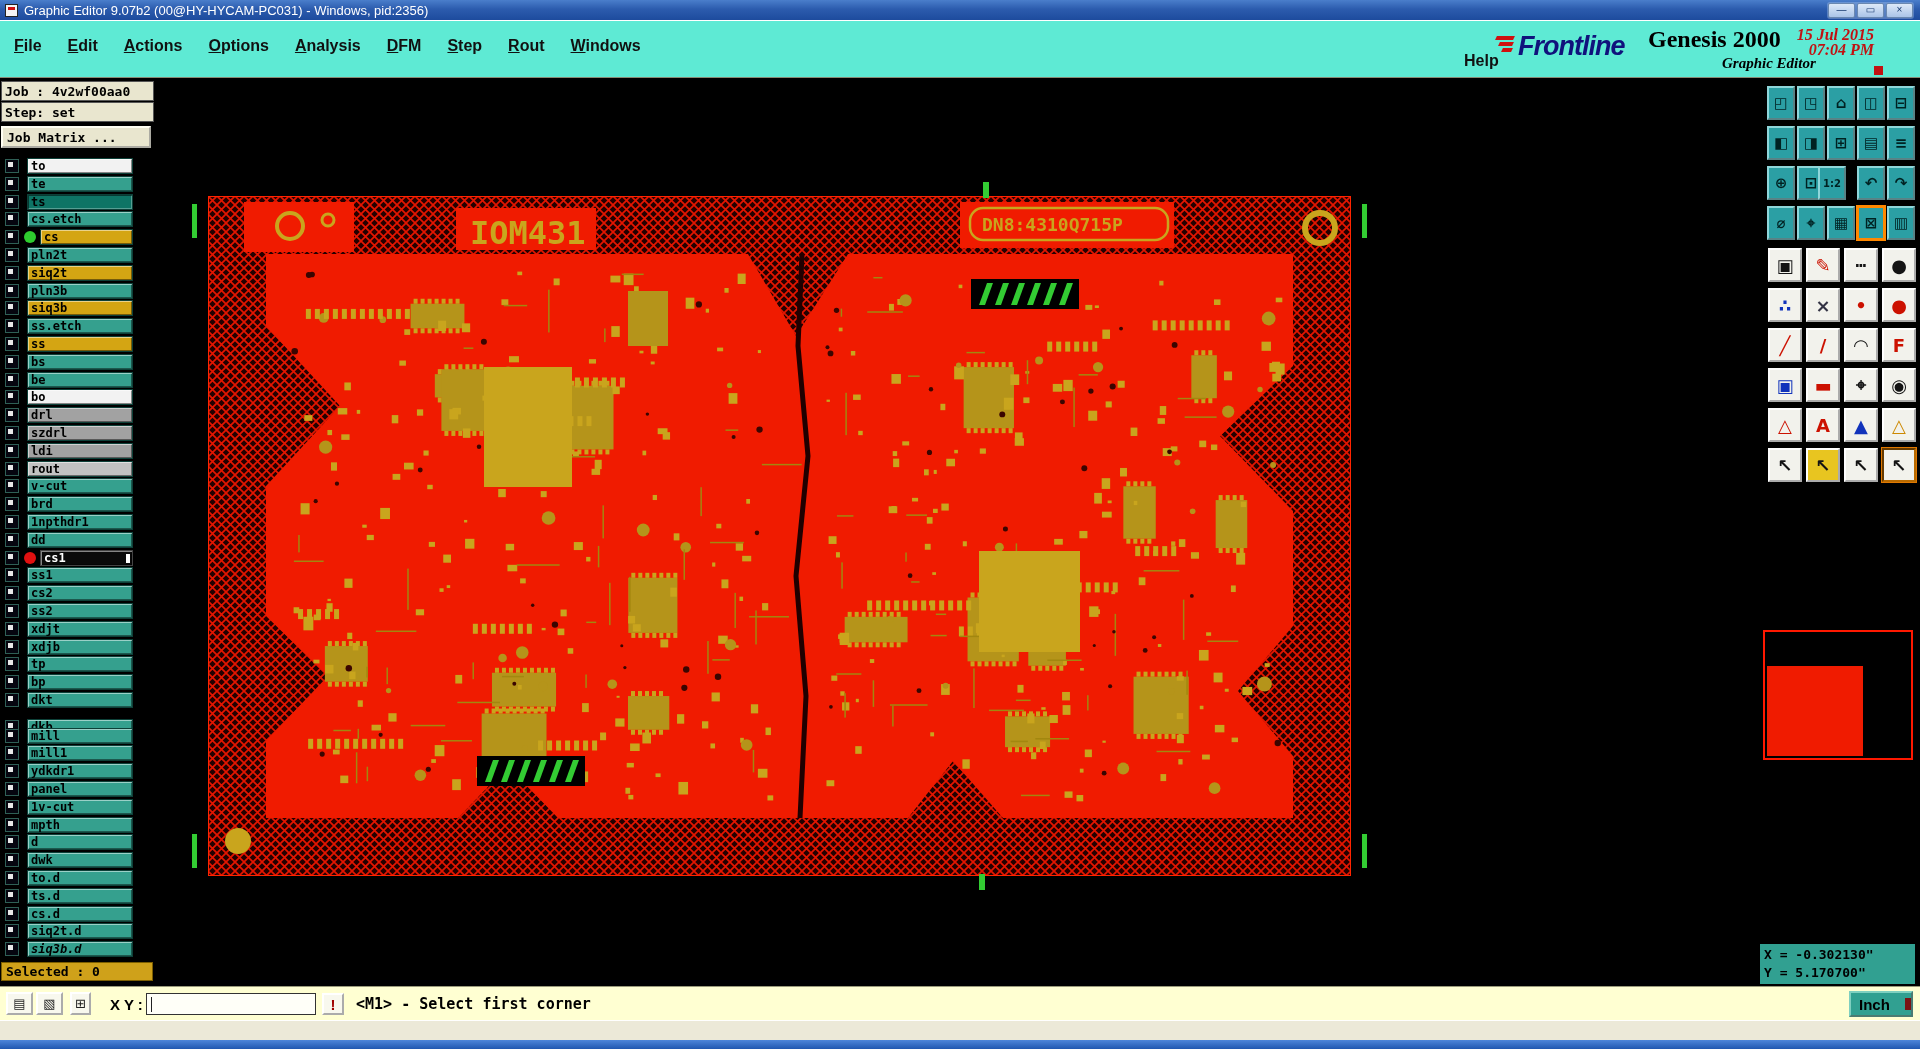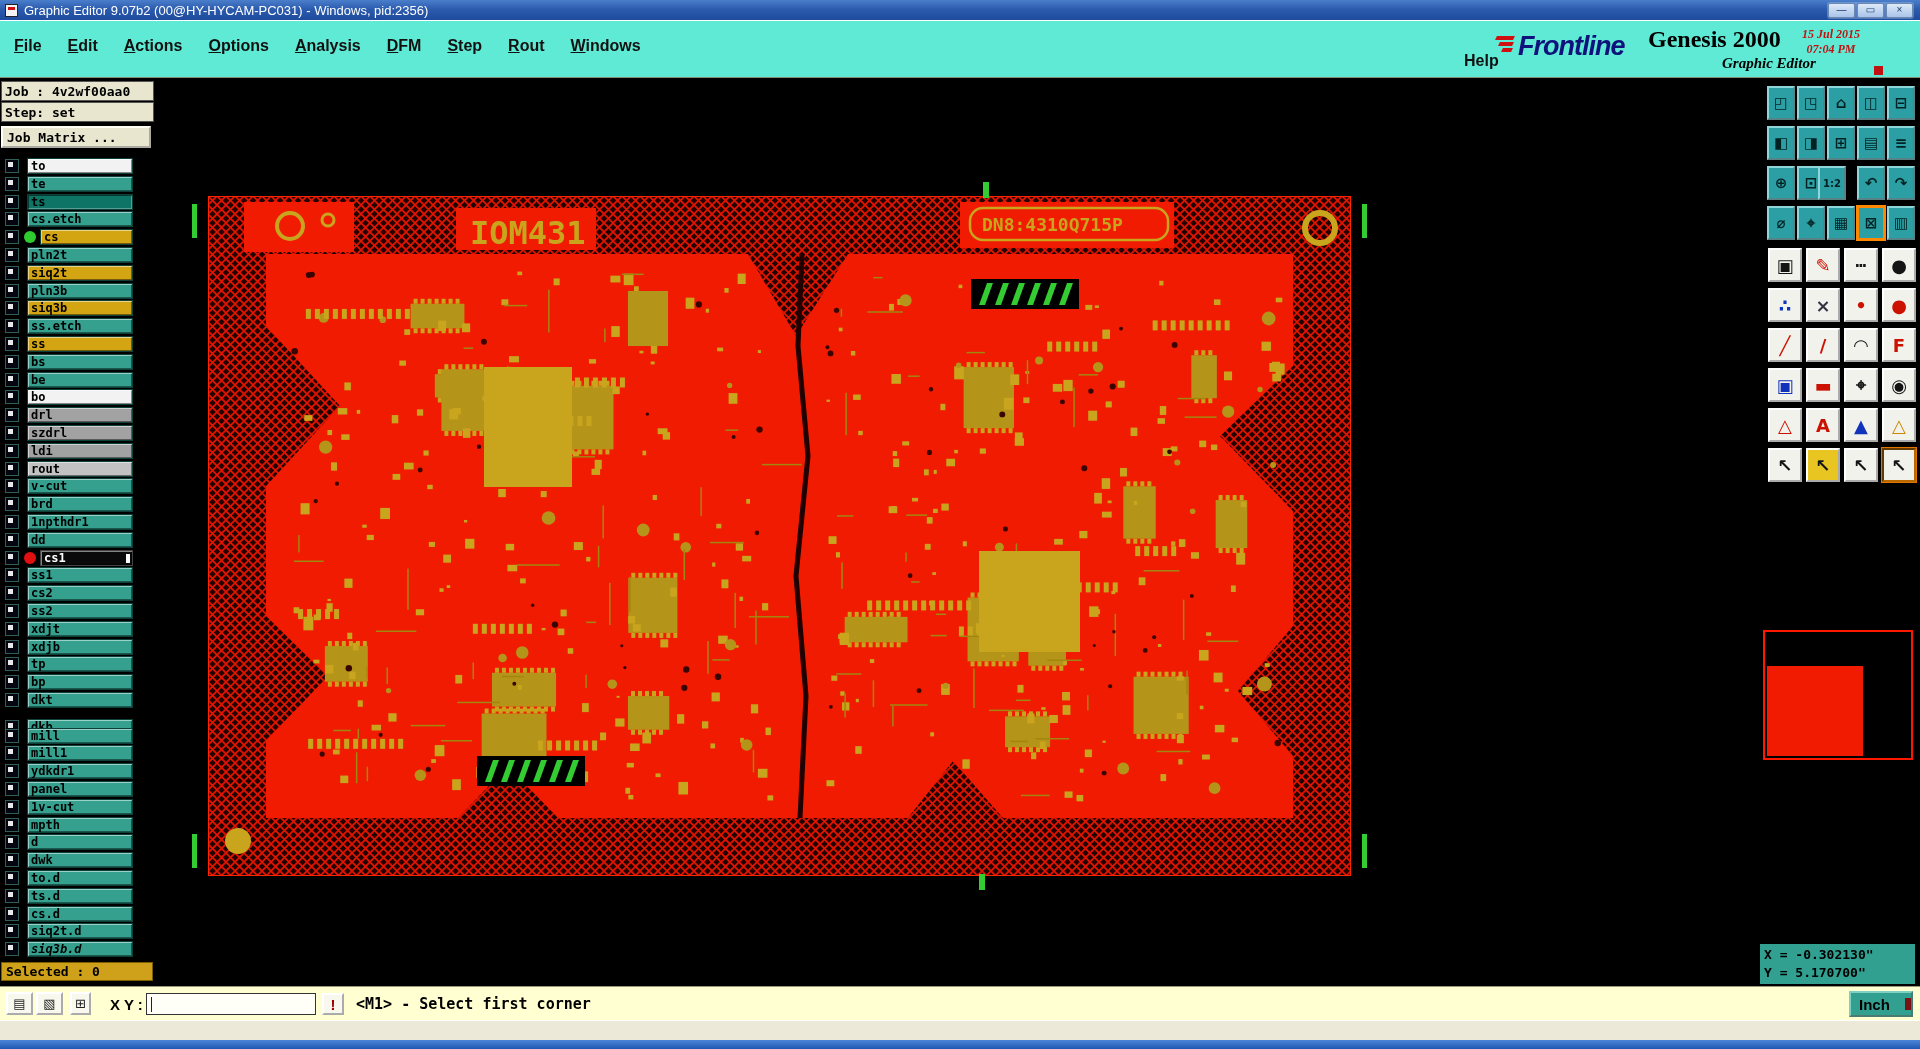--- a/index.html
+++ b/index.html
@@ -25,21 +25,21 @@
   .help-item{position:absolute;left:1464px;top:31px;font-weight:bold;font-size:16px;color:#111;}
   .branding{position:absolute;left:1470px;top:0;width:450px;height:58px;}
   .logo-stripes{position:absolute;left:26px;top:15px;}
   .logo-stripes span{display:block;height:4px;background:#d01010;margin-bottom:2px;transform:skewX(-25deg);}
   .logo-stripes span:nth-child(1){width:18px;}
   .logo-stripes span:nth-child(2){width:14px;margin-left:3px;}
   .logo-stripes span:nth-child(3){width:10px;margin-left:6px;}
   .logo-text{position:absolute;left:48px;top:10px;font-style:italic;font-weight:bold;font-size:27px;color:#10127c;letter-spacing:-1px;}
   .product-name{position:absolute;left:178px;top:5px;font-family:"Liberation Serif",serif;font-weight:bold;font-size:24px;color:#000;}
   .product-sub{position:absolute;left:252px;top:34px;font-family:"Liberation Serif",serif;font-style:italic;font-weight:bold;font-size:15px;color:#000;}
-  .date-block{position:absolute;left:318px;top:6px;width:86px;text-align:center;color:#c11212;font-weight:bold;font-style:italic;font-size:12px;line-height:15px;font-family:"Liberation Serif",serif;}
+  .date-block{position:absolute;left:318px;top:6px;width:86px;text-align:right;color:#c11212;font-weight:bold;font-style:italic;font-size:16px;line-height:15px;font-family:"Liberation Serif",serif;}
   .red-square{position:absolute;left:404px;top:45px;width:9px;height:9px;background:#c11212;}
 
   
   .left-panel{position:absolute;left:0;top:78px;width:160px;height:908px;background:#000;}
   .job-row,.step-row{position:absolute;left:1px;width:153px;height:20px;background:#e9e6cf;border:1px solid #555;
     font-family:"DejaVu Sans Mono",monospace;font-weight:bold;font-size:13px;padding:2px 3px;color:#000;}
   .job-row{top:3px;} .step-row{top:24px;}
   .job-matrix{position:absolute;left:1px;top:48px;width:150px;height:22px;background:#e9e6cf;border:2px outset #fffef2;
     font-family:"DejaVu Sans Mono",monospace;font-weight:bold;font-size:13px;text-align:left;padding-left:4px;color:#000;}
   #layer-list{position:absolute;left:0;top:80px;width:160px;height:802px;overflow:hidden;}

